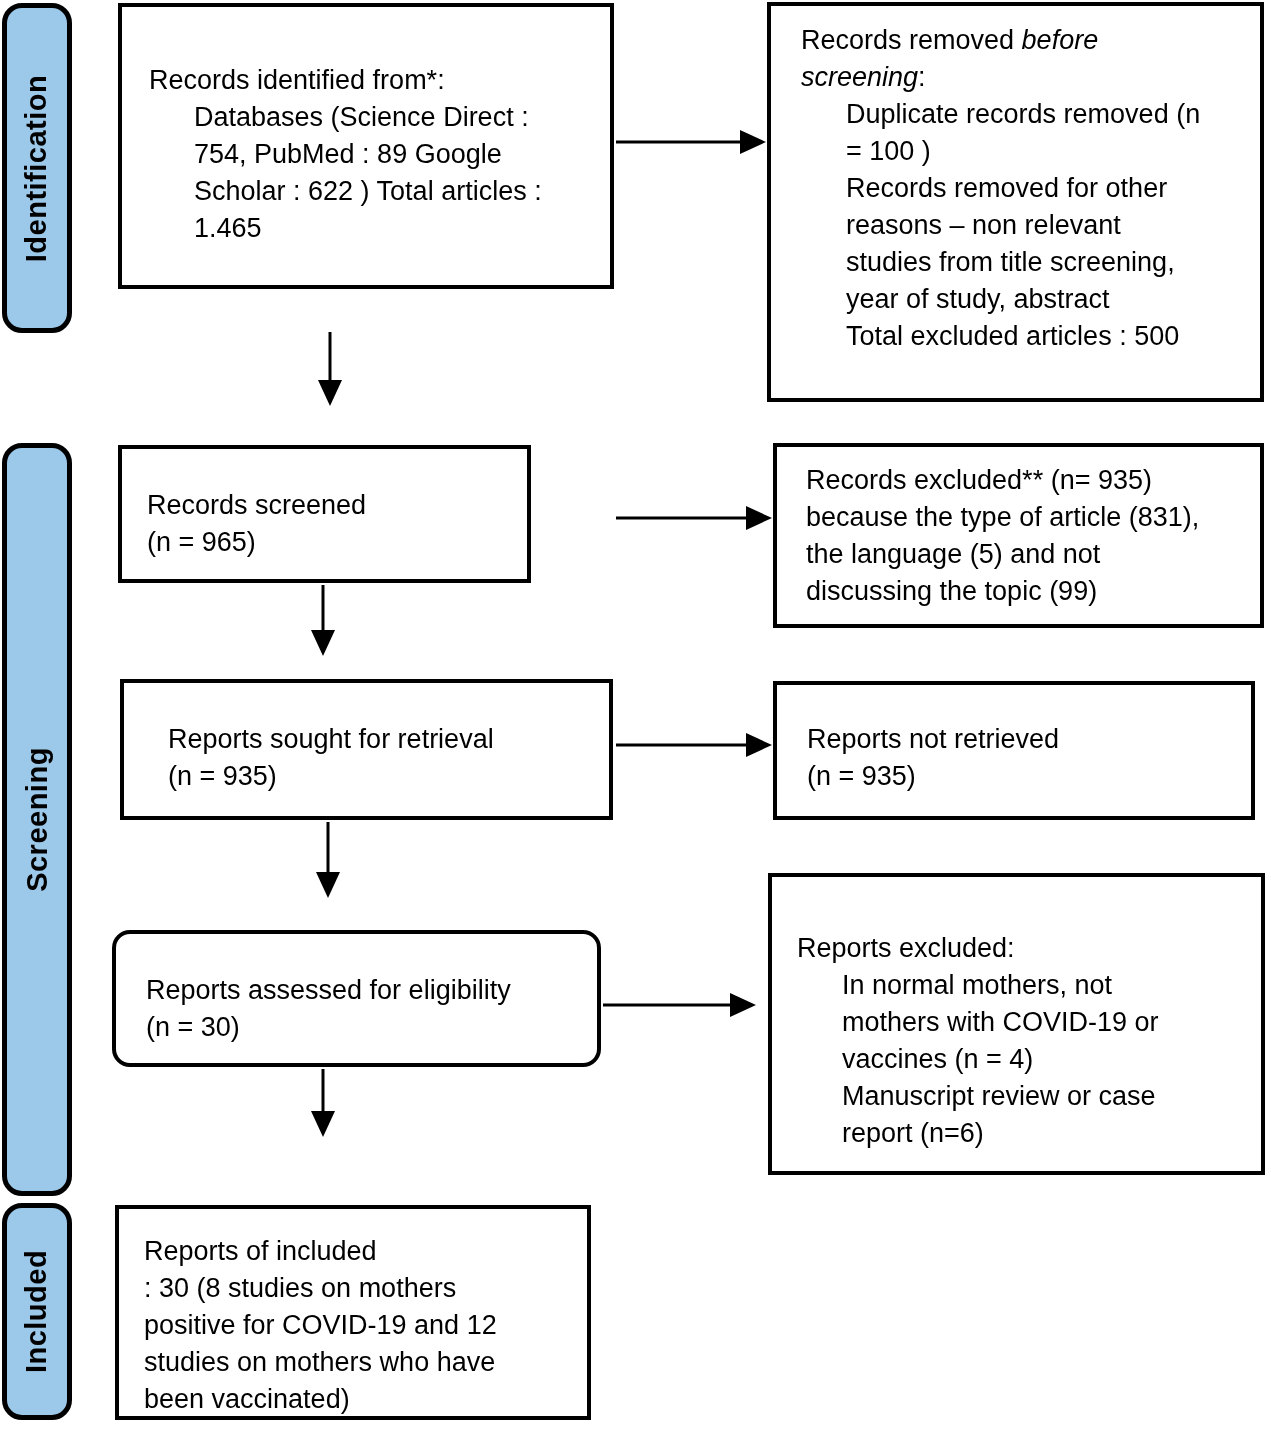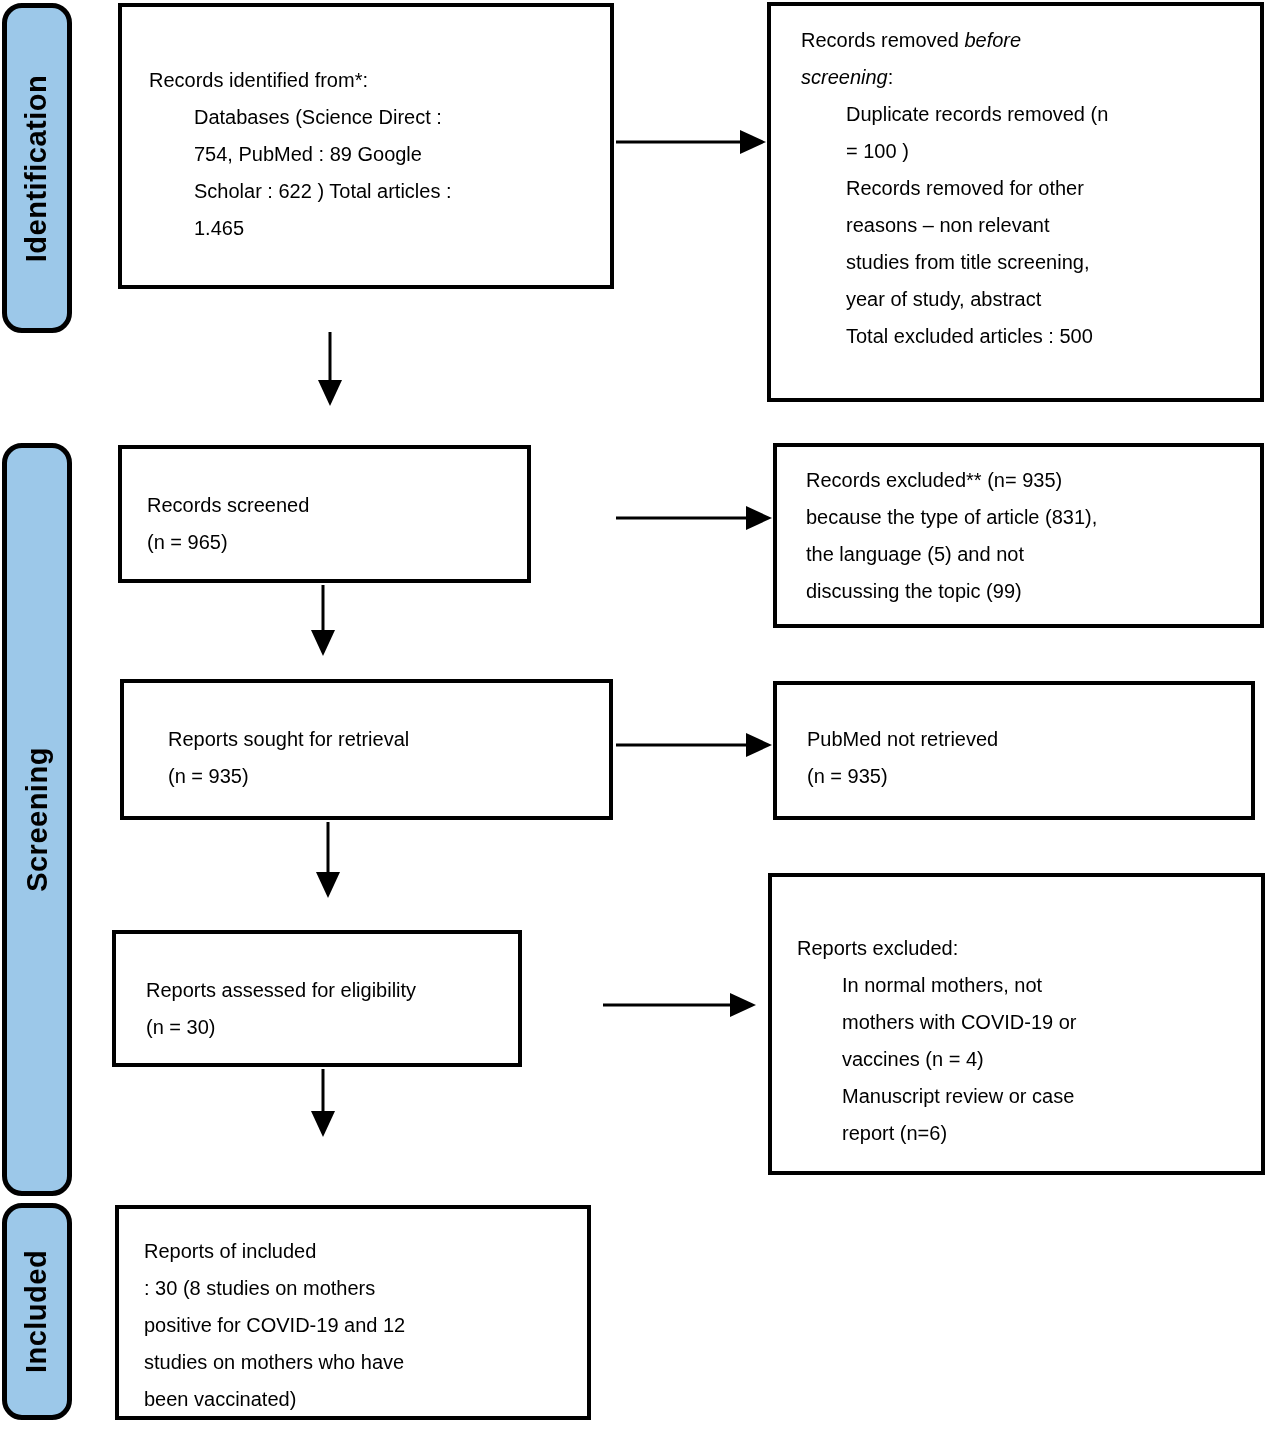--- a/index.html
+++ b/index.html
@@ -33,41 +33,41 @@
     white-space: nowrap;
     font-weight: bold;
     font-size: 29px;
     letter-spacing: 0.5px;
   }
   .box {
     position: absolute;
     border: 4px solid #000000;
     box-sizing: border-box;
     background: #ffffff;
-    font-size: 20px;
+    font-size: 27px;
     line-height: 37px;
   }
   .line { white-space: nowrap; }
   .ind { padding-left: 45px; }
   #arrows {
     position: absolute;
     left: 0; top: 0;
     pointer-events: none;
   }
   
   #stage-identification { top: 3px;    height: 330px; }
   #stage-screening      { top: 443px;  height: 753px; }
   #stage-included       { top: 1203px; height: 217px; }
   #box-records-identified { left: 118px; top: 3px;    width: 496px; height: 286px; padding: 55px 10px 0 27px; }
   #box-records-removed    { left: 767px; top: 2px;    width: 497px; height: 400px; padding: 16px 10px 0 30px; }
   #box-records-screened   { left: 118px; top: 445px;  width: 413px; height: 138px; padding: 38px 10px 0 25px; }
   #box-records-excluded   { left: 773px; top: 443px;  width: 491px; height: 185px; padding: 15px 10px 16px 29px; }
   #box-reports-sought     { left: 120px; top: 679px;  width: 493px; height: 141px; padding: 38px 10px 0 44px; }
   #box-reports-not-retrieved { left: 773px; top: 681px; width: 482px; height: 139px; padding: 36px 10px 0 30px; }
-  #box-reports-assessed   { left: 112px; top: 930px;  width: 410px; height: 137px; padding: 38px 10px 0 30px; }
+  #box-reports-assessed   { left: 112px; top: 930px;  width: 489px; height: 137px; padding: 38px 10px 0 30px; border-radius: 18px; }
   #box-reports-excluded   { left: 768px; top: 873px;  width: 497px; height: 302px; padding: 53px 10px 0 25px; }
   #box-reports-included   { left: 115px; top: 1205px; width: 476px; height: 215px; padding: 24px 10px 12px 25px; }
 </style>
 </head>
 <body>
 
 <div id="canvas">
 
   <div class="stage" id="stage-identification">
     <span class="label">Identification</span>
@@ -110,21 +110,21 @@
     <div class="line">the language (5) and not</div>
     <div class="line">discussing the topic (99)</div>
   </div>
 
   <div class="box" id="box-reports-sought">
     <div class="line">Reports sought for retrieval</div>
     <div class="line">(n = 935)</div>
   </div>
 
   <div class="box" id="box-reports-not-retrieved">
-    <div class="line">PubMed not retrieved</div>
+    <div class="line">Reports not retrieved</div>
     <div class="line">(n = 935)</div>
   </div>
 
   <div class="box" id="box-reports-assessed">
     <div class="line">Reports assessed for eligibility</div>
     <div class="line">(n = 30)</div>
   </div>
 
   <div class="box" id="box-reports-excluded">
     <div class="line">Reports excluded:</div>

